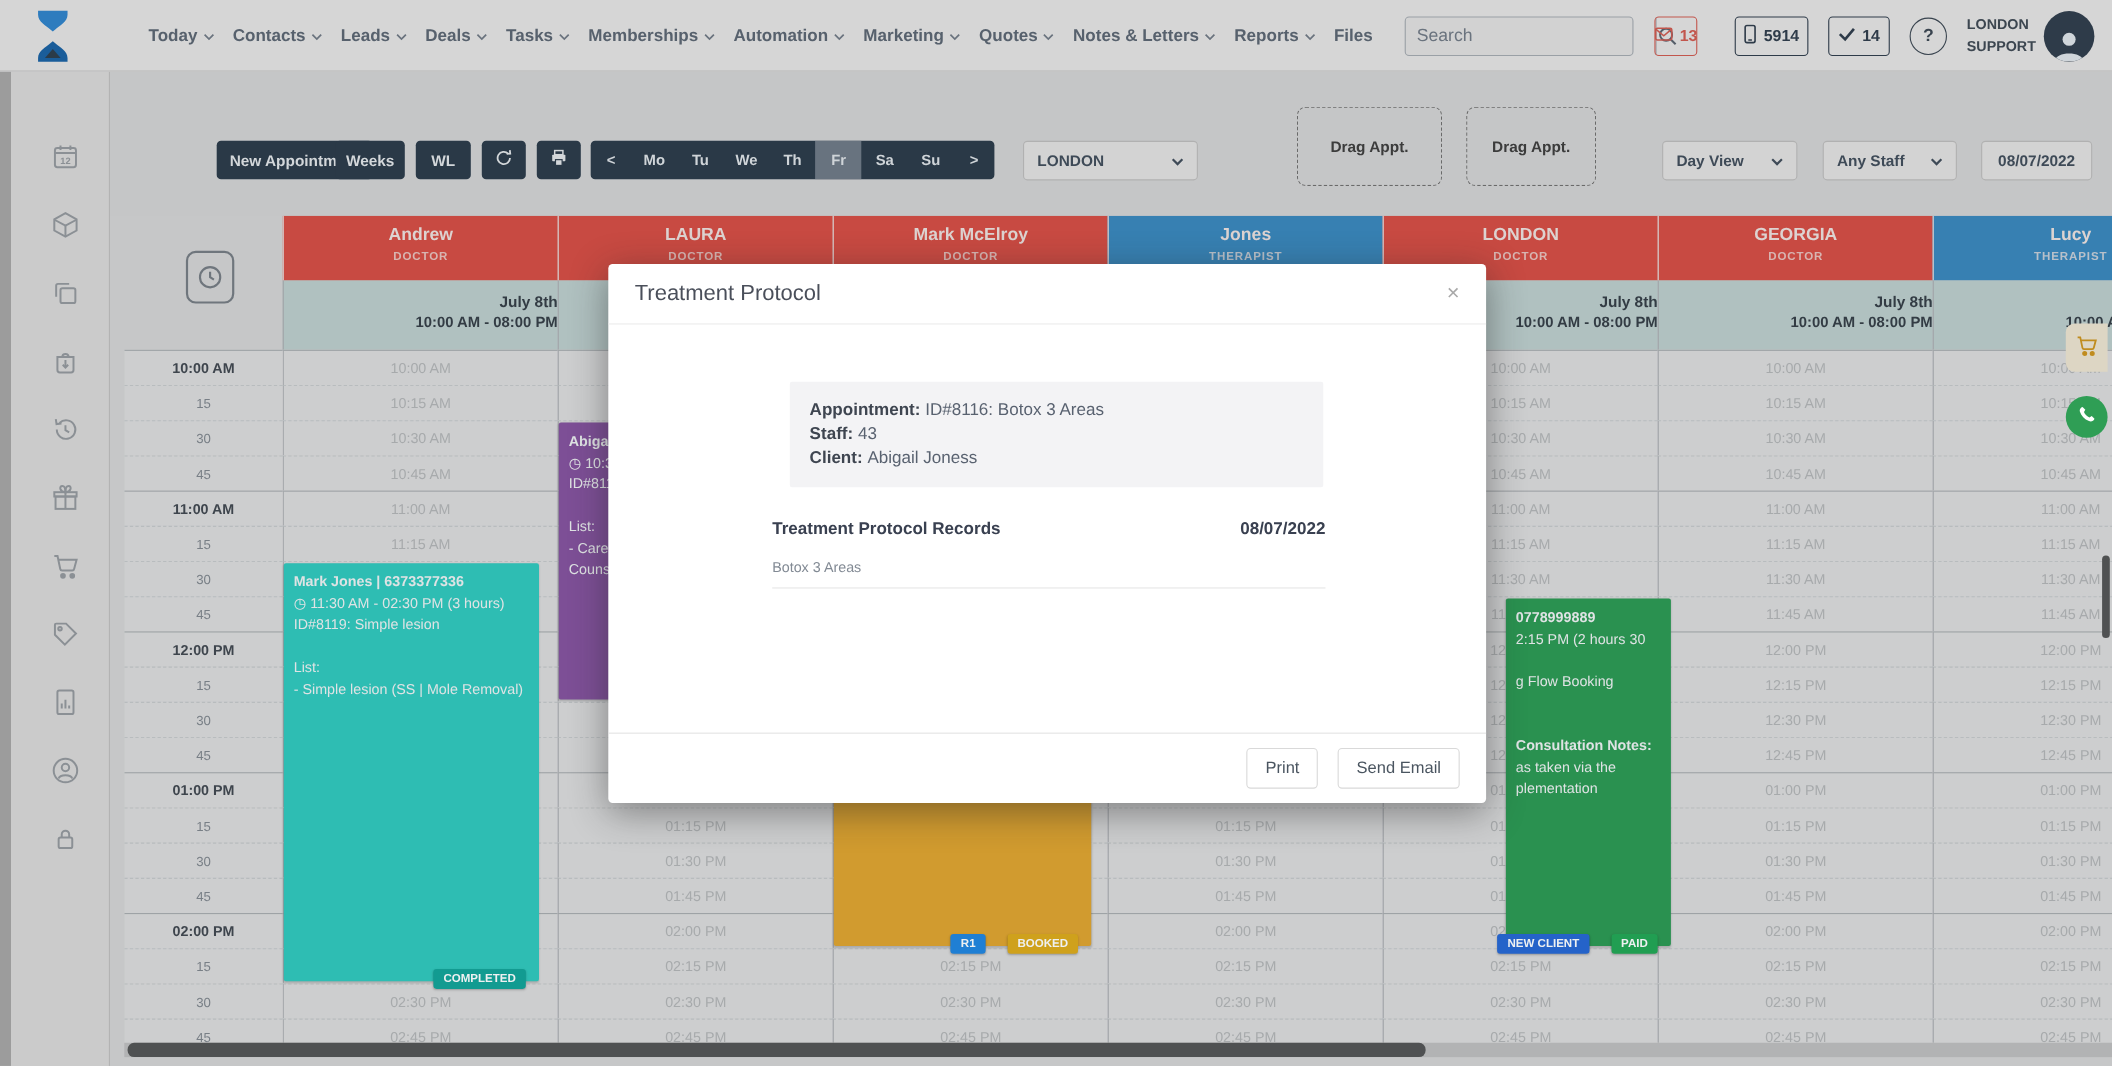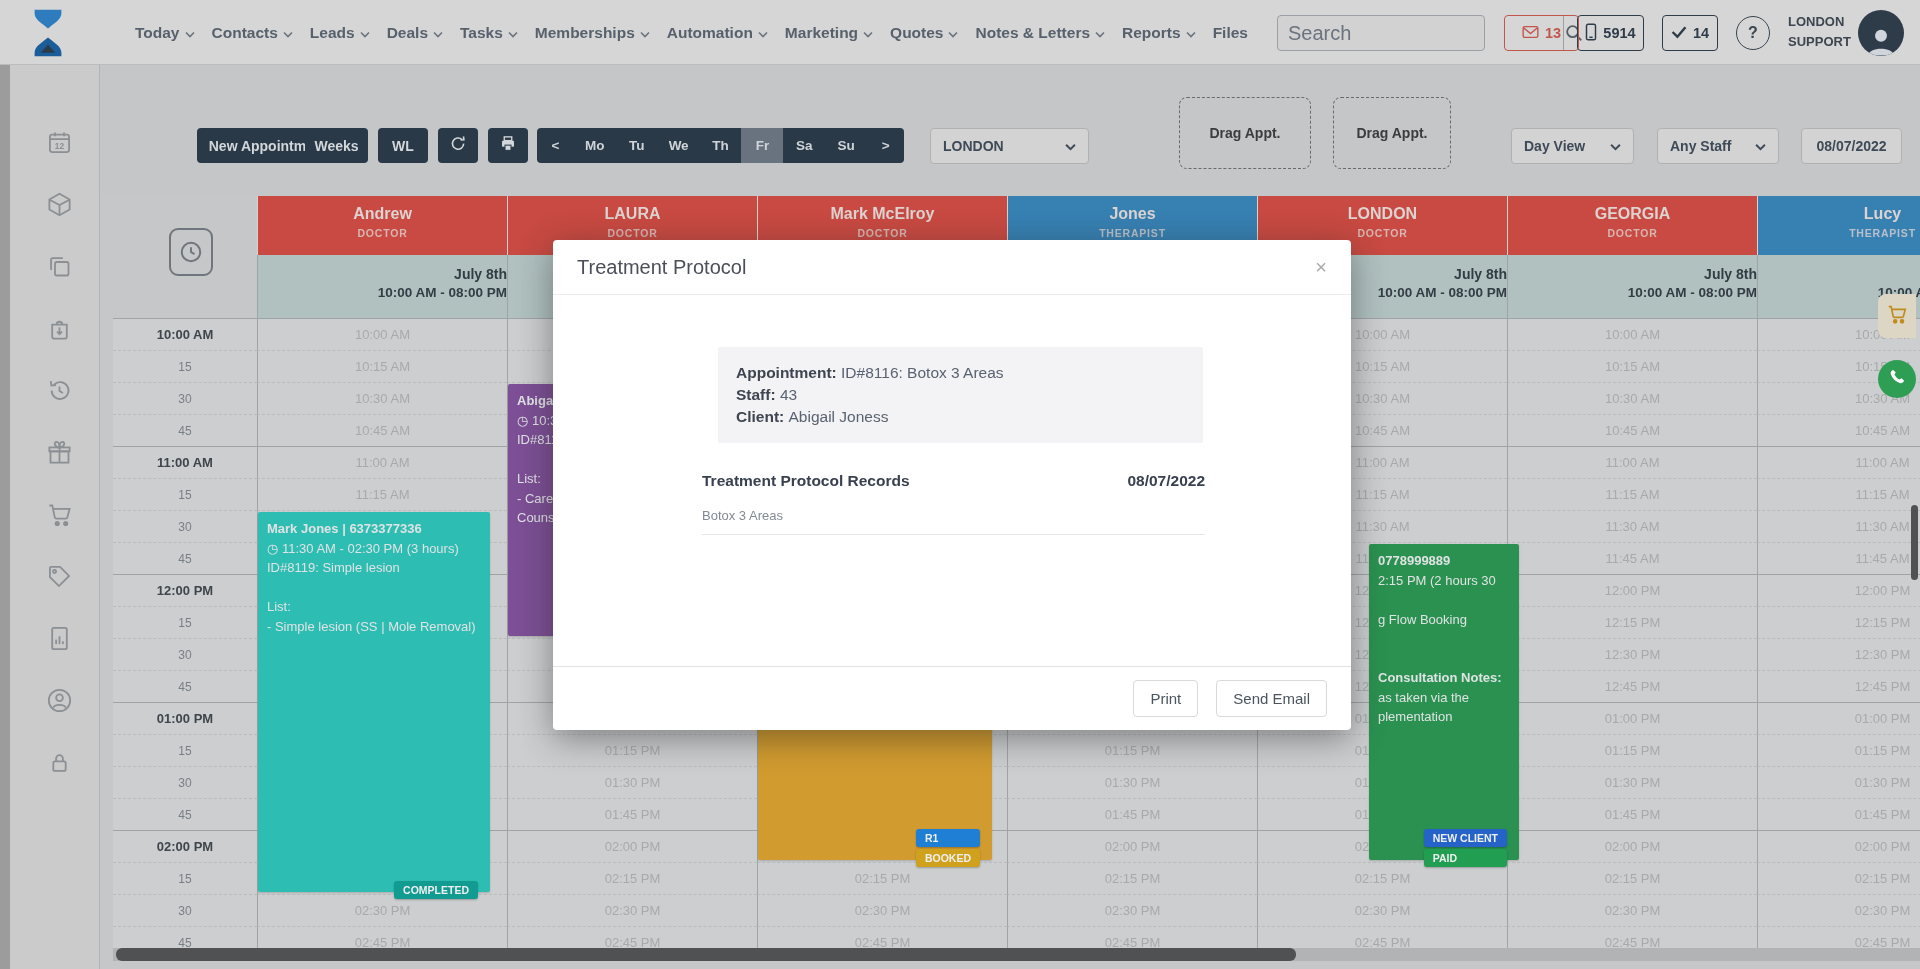--- a/index.html
+++ b/index.html
@@ -9,26 +9,26 @@
   
   .topnav { position:absolute; left:0; top:0; width:1920px; height:65px; background:#d6d6d6;
             border-bottom:1px solid #bcbcbc; z-index:20; display:flex; align-items:center; }
   .logo { position:absolute; left:28px; top:8px; width:40px; height:50px; }
   .nav-items { position:absolute; left:135px; top:0; height:65px; display:flex; align-items:center; gap:17px; }
   .nav-item { display:flex; align-items:center; gap:5px; color:#57616d; font-size:15.5px; font-weight:600; cursor:pointer; white-space:nowrap; }
   .nav-item svg { margin-top:2px; color:#6a737e; }
   .searchbox { position:absolute; left:1277px; top:15px; width:208px; height:36px; border:1px solid #9aa0a6;
                border-radius:4px; display:flex; align-items:center; background:#d2d2d2; }
   .searchbox input { flex:1; height:100%; border:0; outline:0; background:transparent; padding:0 10px;
-                     font-size:20px; color:#555e69; font-family:"Liberation Sans",sans-serif; }
+                     font-size:16px; color:#555e69; font-family:"Liberation Sans",sans-serif; }
   .searchbox input::placeholder { color:#6a737e; }
   .search-btn { width:36px; height:100%; border-left:1px solid #9aa0a6; display:flex; align-items:center; justify-content:center; color:#555e69; }
   .navbadge { position:absolute; top:15px; height:36px; border-radius:4px; display:flex; align-items:center;
               justify-content:center; gap:6px; font-size:14.5px; font-weight:700; border:1.5px solid #2e3b49; color:#2e3b49; }
-  .navbadge.mail { left:1504px; width:75px; border-color:#c2564d; color:#c2564d; }
+  .navbadge.mail { left:1504px; width:39px; border-color:#c2564d; color:#c2564d; }
   .navbadge.phone { left:1577px; width:67px; }
   .navbadge.tasks { left:1662px; width:56px; }
   .helpbtn { position:absolute; left:1736px; top:16px; width:34px; height:34px; border:1.5px solid #39444f;
              border-radius:50%; color:#39444f; font-size:16px; font-weight:700; display:flex; align-items:center; justify-content:center; }
   .account-name { position:absolute; left:1788px; top:12px; width:66px; color:#3c4650; font-size:13px; font-weight:700; line-height:20px; }
   .avatar { position:absolute; left:1858px; top:10px; width:46px; height:46px; border-radius:50%; background:#2e3b49;
             display:flex; align-items:flex-end; justify-content:center; overflow:hidden; }
 
   
   .leftstrip { position:absolute; left:0; top:65px; width:10px; height:904px; background:#9c9c9c; z-index:5; }
@@ -70,21 +70,21 @@
   .cell { height:32px; line-height:32px; text-align:center; font-size:13px; color:#a7aaac;
           border-top:1px dashed #b8bcbe; border-left:1px solid #a0a4a7; background:#cdcecf; }
   .cell.hour { border-top:1px solid #9ea3a6; }
   .clockbox { position:absolute; left:56px; top:32px; width:44px; height:48px; border:2px solid #6f767d;
               border-radius:9px; display:flex; align-items:center; justify-content:center; color:#6f767d; }
 
   
   .appt { position:absolute; border-radius:2px; color:#dfe3e4; font-size:13px; z-index:5; box-shadow:0 1px 2px rgba(0,0,0,.18); }
   .appt-lines { padding:7px 9px; overflow:hidden; line-height:19.5px; white-space:nowrap; }
   .appt-lines .b { font-weight:700; }
-  .appt-badges { position:absolute; right:12px; bottom:-7px; display:flex; gap:2px;flex-direction:column; }
+  .appt-badges { position:absolute; right:12px; bottom:-7px; display:flex; gap:20px; }
   .abadge { font-size:10.5px; font-weight:700; color:#eef0f1; padding:3px 9px; border-radius:3px; white-space:nowrap;
             box-shadow:0 1px 2px rgba(0,0,0,.25); }
 
   
   .modal { position:absolute; left:553px; top:240px; width:798px; height:490px; background:#ffffff; border-radius:4px;
            z-index:50; box-shadow:0 8px 34px rgba(30,30,30,.45); }
   .modal-hd { height:55px; border-bottom:1px solid #ececec; display:flex; align-items:center; justify-content:space-between; padding:0 24px; }
   .modal-title { font-size:20px; color:#4a4f5a; font-weight:500; }
   .modal-close { color:#a9a9a9; font-size:20px; cursor:pointer; }
   .info-box { position:absolute; left:165px; top:107px; width:485px; background:#f3f3f5; border-radius:2px;

